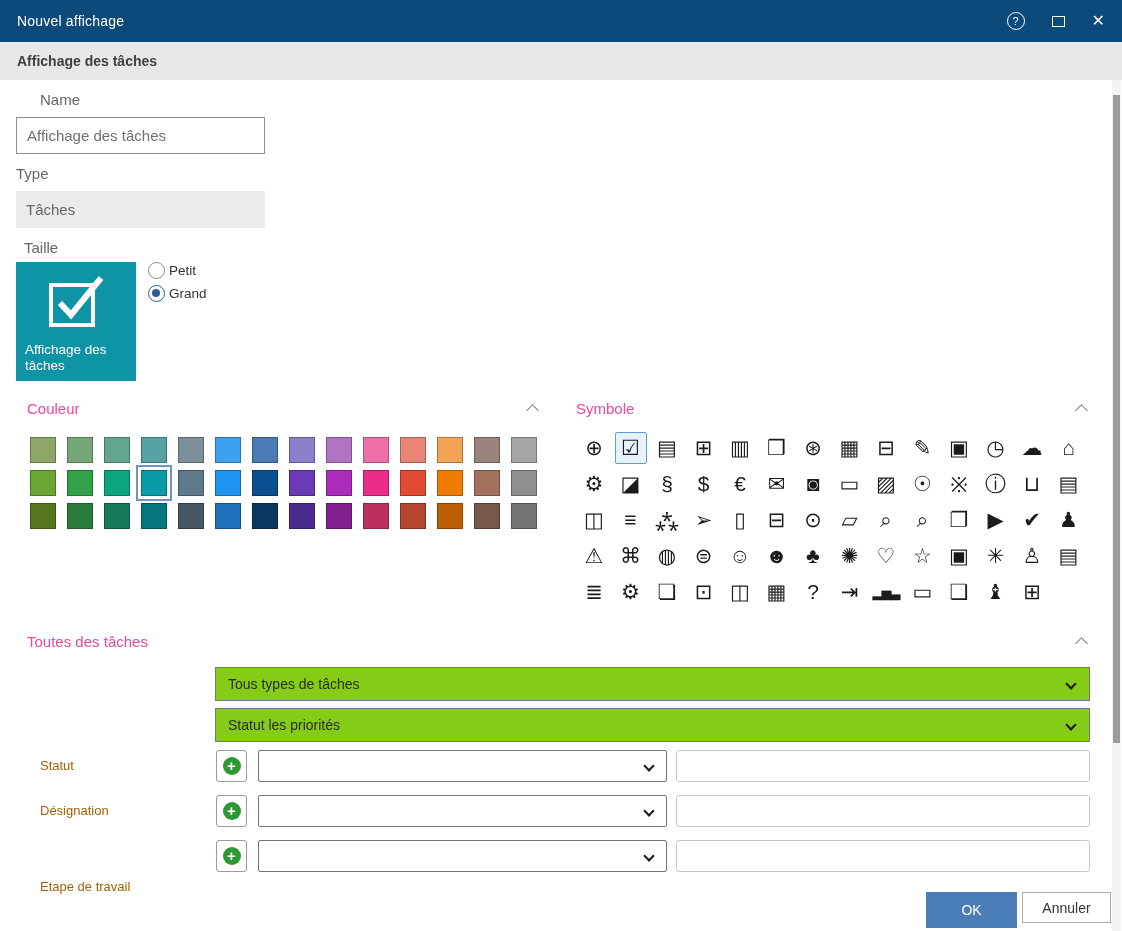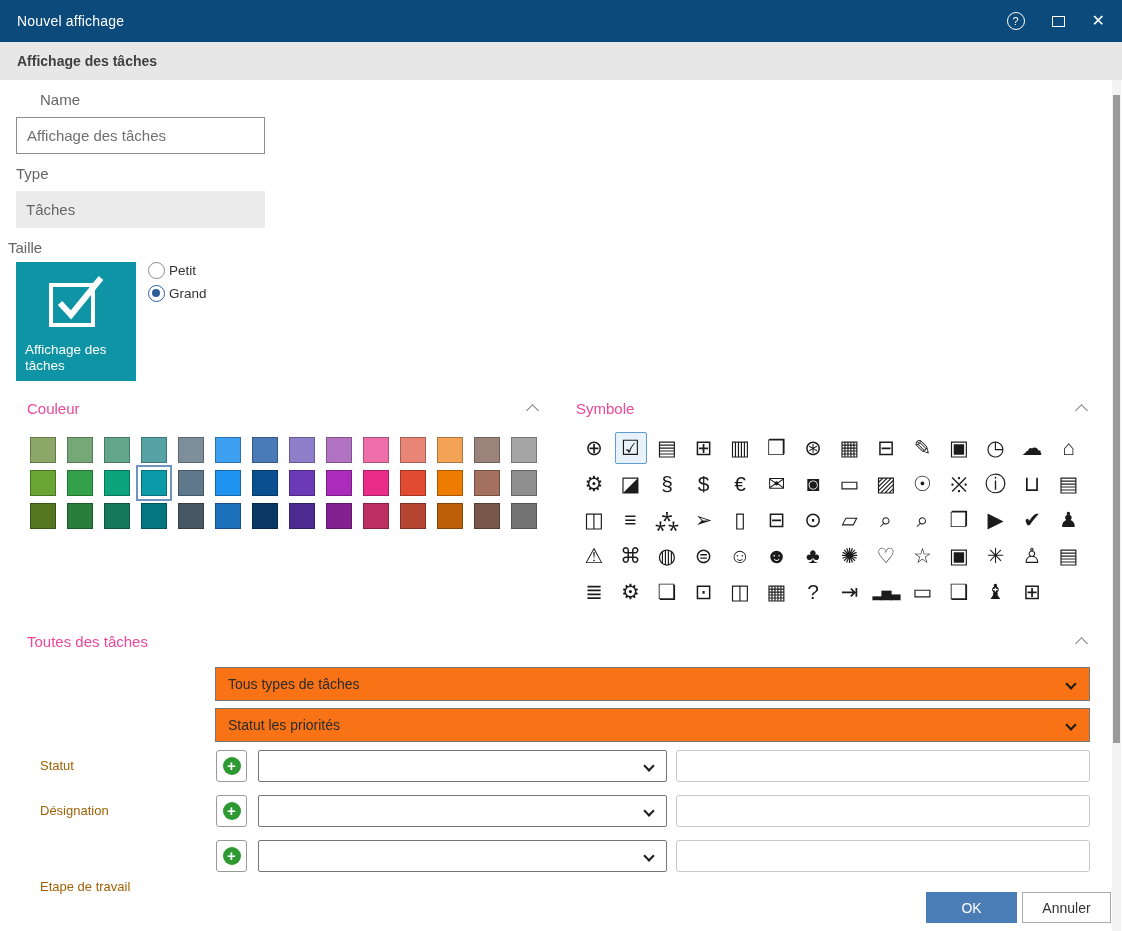--- a/index.html
+++ b/index.html
@@ -49,37 +49,37 @@
   .swatch { width:26px; height:26px; border:1px solid rgba(0,0,0,.28); }
   .swatch.sel { box-shadow:0 0 0 3px #fff, 0 0 0 5px #6f94bd; }
   
   .icon-grid { position:absolute; left:578px; top:432px; display:grid;
     grid-template-columns:repeat(14, 36.5px); grid-auto-rows:36px; }
   .icon-cell { width:32px; height:32px; display:flex; align-items:center; justify-content:center;
     font-size:21px; color:#1b1b1b; border:1.5px solid transparent; }
   .icon-cell.small { font-size:13px; letter-spacing:-1px; }
   .icon-cell.sel { border-color:#5f9bd5; background:#e8f2fb; border-radius:2px; }
   
-  .dd { position:absolute; height:34px; border:1px solid #767676; background:#f97316;
+  .dd { position:absolute; height:34px; border:1px solid #767676; background:#84cc16;
     font-size:14px; color:#2b2b2b; line-height:32px; padding-left:12px; }
   .dd .dchev { position:absolute; right:14px; top:12px; width:8px; height:8px;
     border-left:2px solid #1b1b1b; border-top:2px solid #1b1b1b; transform:rotate(225deg); }
   .frow-label { position:absolute; left:40px; font-size:13px; color:#a16207; }
   .plus-btn { position:absolute; left:216px; width:31px; height:32px; border:1px solid #9a9a9a;
     border-radius:3px; background:#fff; display:flex; align-items:center; justify-content:center; }
   .plus-btn .dot { width:18px; height:18px; border-radius:50%; background:#2e9932; color:#fff;
     font-size:15px; font-weight:700; line-height:17px; text-align:center; }
   .fsel { position:absolute; left:258px; width:409px; height:32px; border:1px solid #767676;
     border-radius:2px; background:#fff; }
   .fsel .dchev { position:absolute; right:13px; top:11px; width:8px; height:8px;
     border-left:2px solid #1b1b1b; border-top:2px solid #1b1b1b; transform:rotate(225deg); }
   .finput { position:absolute; left:676px; width:414px; height:32px; border:1px solid #c9c9c9;
     border-radius:3px; background:#fff; font-family:inherit; font-size:14px; padding:0 10px; outline:none; }
   
-  .btn-ok { position:absolute; left:926px; top:892px; width:91px; height:31px; background:#4a7db5;
+  .btn-ok { position:absolute; left:926px; top:892px; width:91px; height:36px; background:#4a7db5;
     color:#fff; border:1px solid #4a7db5; font-family:inherit; font-size:14px; }
   .btn-cancel { position:absolute; left:1022px; top:892px; width:89px; height:31px; background:#fff;
     color:#333; border:1px solid #ababab; font-family:inherit; font-size:14px; }
   
   .sbar-track { position:absolute; left:1112px; top:80px; width:9px; height:851px; background:#f3f3f3; }
   .sbar-thumb { position:absolute; left:1px; top:15px; width:7px; height:648px; background:#9b9b9b; }
 </style>
 </head>
 <body>
 
@@ -95,21 +95,21 @@
 <div class="subbar">
   <span>Affichage des tâches</span>
 </div>
 
 <div class="flabel" style="left:16px; top:91px;margin-left:24px;">Name</div>
 <input class="name-input" type="text" value="Affichage des tâches" style="">
 
 <div class="flabel" style="left:16px; top:165px;">Type</div>
 <div class="type-field">Tâches</div>
 
-<div class="flabel" style="left:8px; top:239px;">Taille</div>
+<div class="flabel" style="left:24px; top:239px;">Taille</div>
 
 <div class="tile" id="tile" style="background: rgb(14, 148, 164);">
   <svg width="62" height="58" viewBox="0 0 62 58">
     <rect x="3" y="13" width="42" height="40" fill="none" stroke="#fff" stroke-width="4"></rect>
     <polyline points="12,31 23,43 53,6" fill="none" stroke="#fff" stroke-width="6"></polyline>
   </svg>
   <div class="tile-text">Affichage des tâches</div>
 </div>
 
 <div class="radio-row" style="left:148px; top:262px;">

